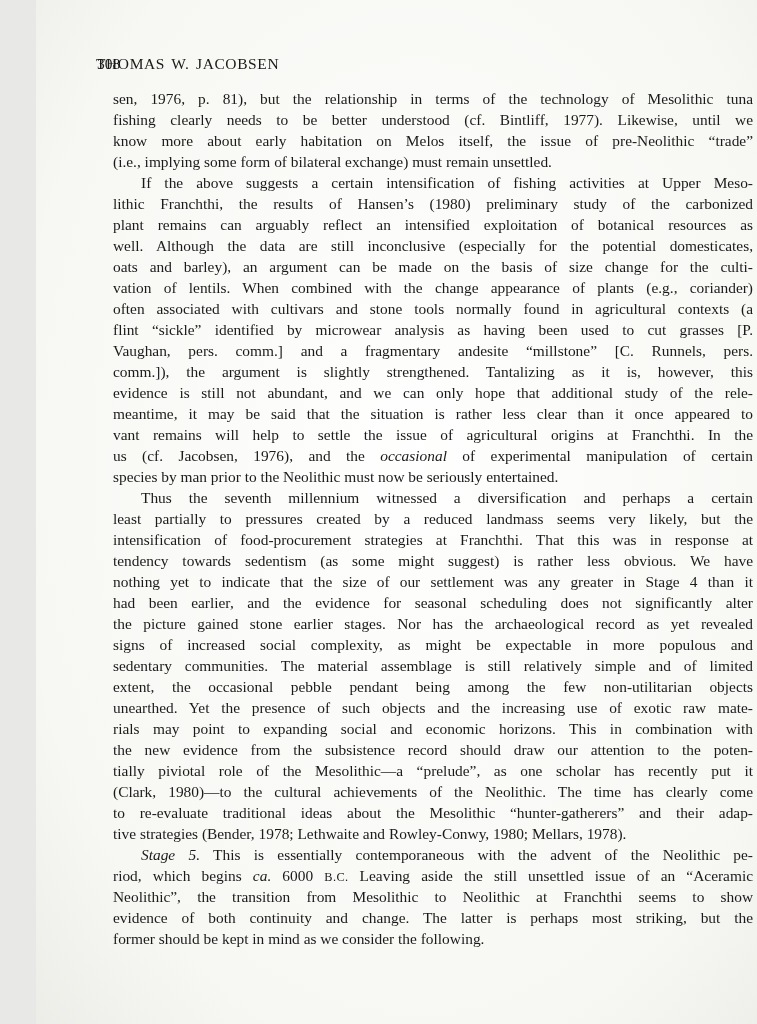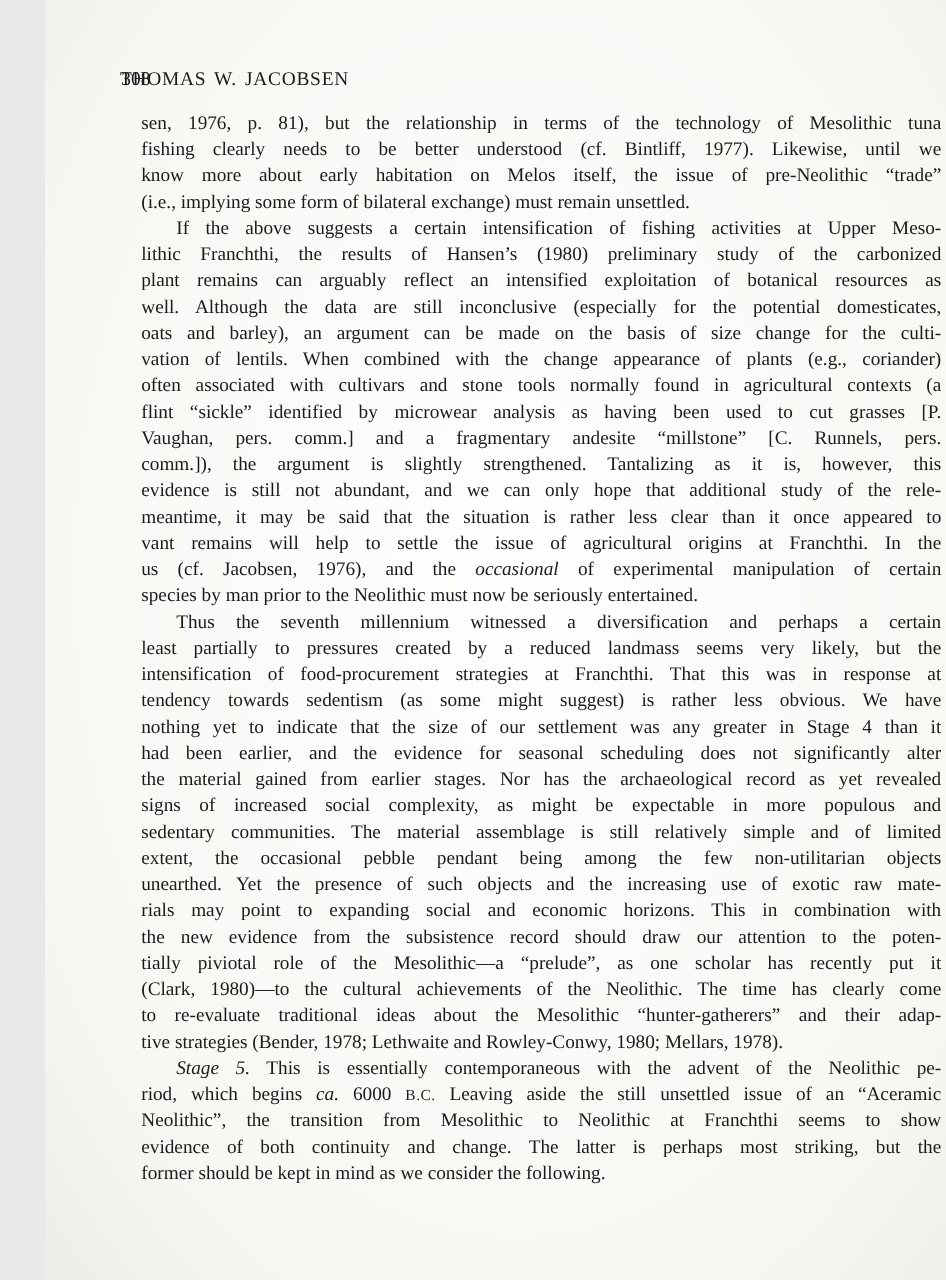--- a/index.html
+++ b/index.html
@@ -107,21 +107,21 @@
         <div class="line">us (cf. Jacobsen, 1976), and the <i>occasional</i> of experimental manipulation of certain</div>
         <div class="line last">species by man prior to the Neolithic must now be seriously entertained.</div>
       </div>
       <div class="paragraph">
         <div class="line indent">Thus the seventh millennium witnessed a diversification and perhaps a certain</div>
         <div class="line">least partially to pressures created by a reduced landmass seems very likely, but the</div>
         <div class="line">intensification of food-procurement strategies at Franchthi. That this was in response at</div>
         <div class="line">tendency towards sedentism (as some might suggest) is rather less obvious. We have</div>
         <div class="line">nothing yet to indicate that the size of our settlement was any greater in Stage 4 than it</div>
         <div class="line">had been earlier, and the evidence for seasonal scheduling does not significantly alter</div>
-        <div class="line">the material gained from earlier stages. Nor has the archaeological record as yet revealed</div>
+        <div class="line">the picture gained stone earlier stages. Nor has the archaeological record as yet revealed</div>
         <div class="line">signs of increased social complexity, as might be expectable in more populous and</div>
         <div class="line">sedentary communities. The material assemblage is still relatively simple and of limited</div>
         <div class="line">extent, the occasional pebble pendant being among the few non-utilitarian objects</div>
         <div class="line">unearthed. Yet the presence of such objects and the increasing use of exotic raw mate-</div>
         <div class="line">rials may point to expanding social and economic horizons. This in combination with</div>
         <div class="line">the new evidence from the subsistence record should draw our attention to the poten-</div>
         <div class="line">tially piviotal role of the Mesolithic—a “prelude”, as one scholar has recently put it</div>
         <div class="line">(Clark, 1980)—to the cultural achievements of the Neolithic. The time has clearly come</div>
         <div class="line">to re-evaluate traditional ideas about the Mesolithic “hunter-gatherers” and their adap-</div>
         <div class="line last">tive strategies (Bender, 1978; Lethwaite and Rowley-Conwy, 1980; Mellars, 1978).</div>

